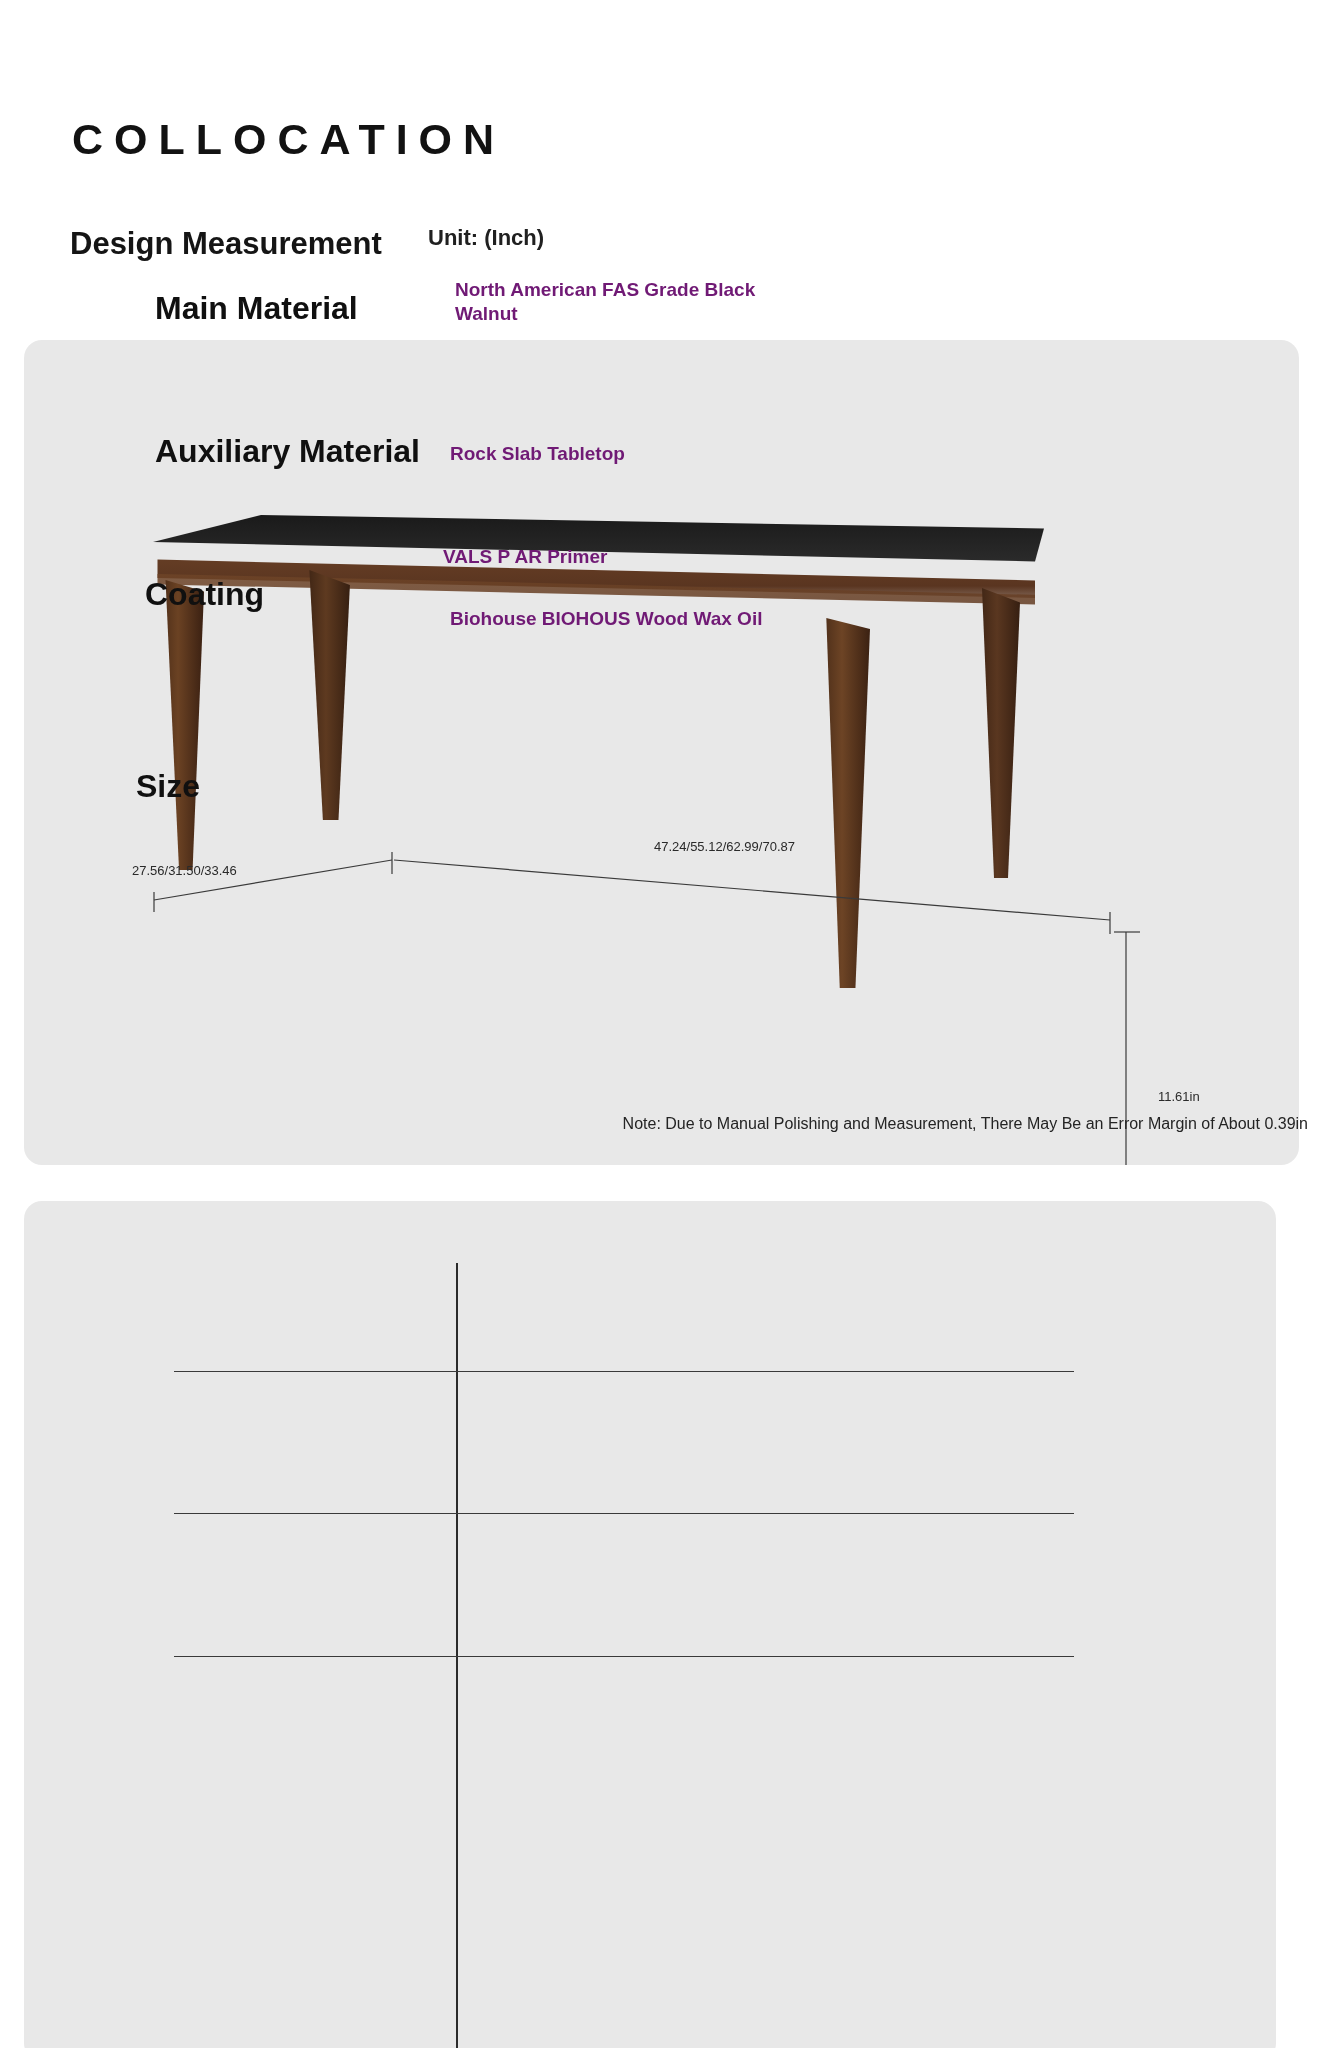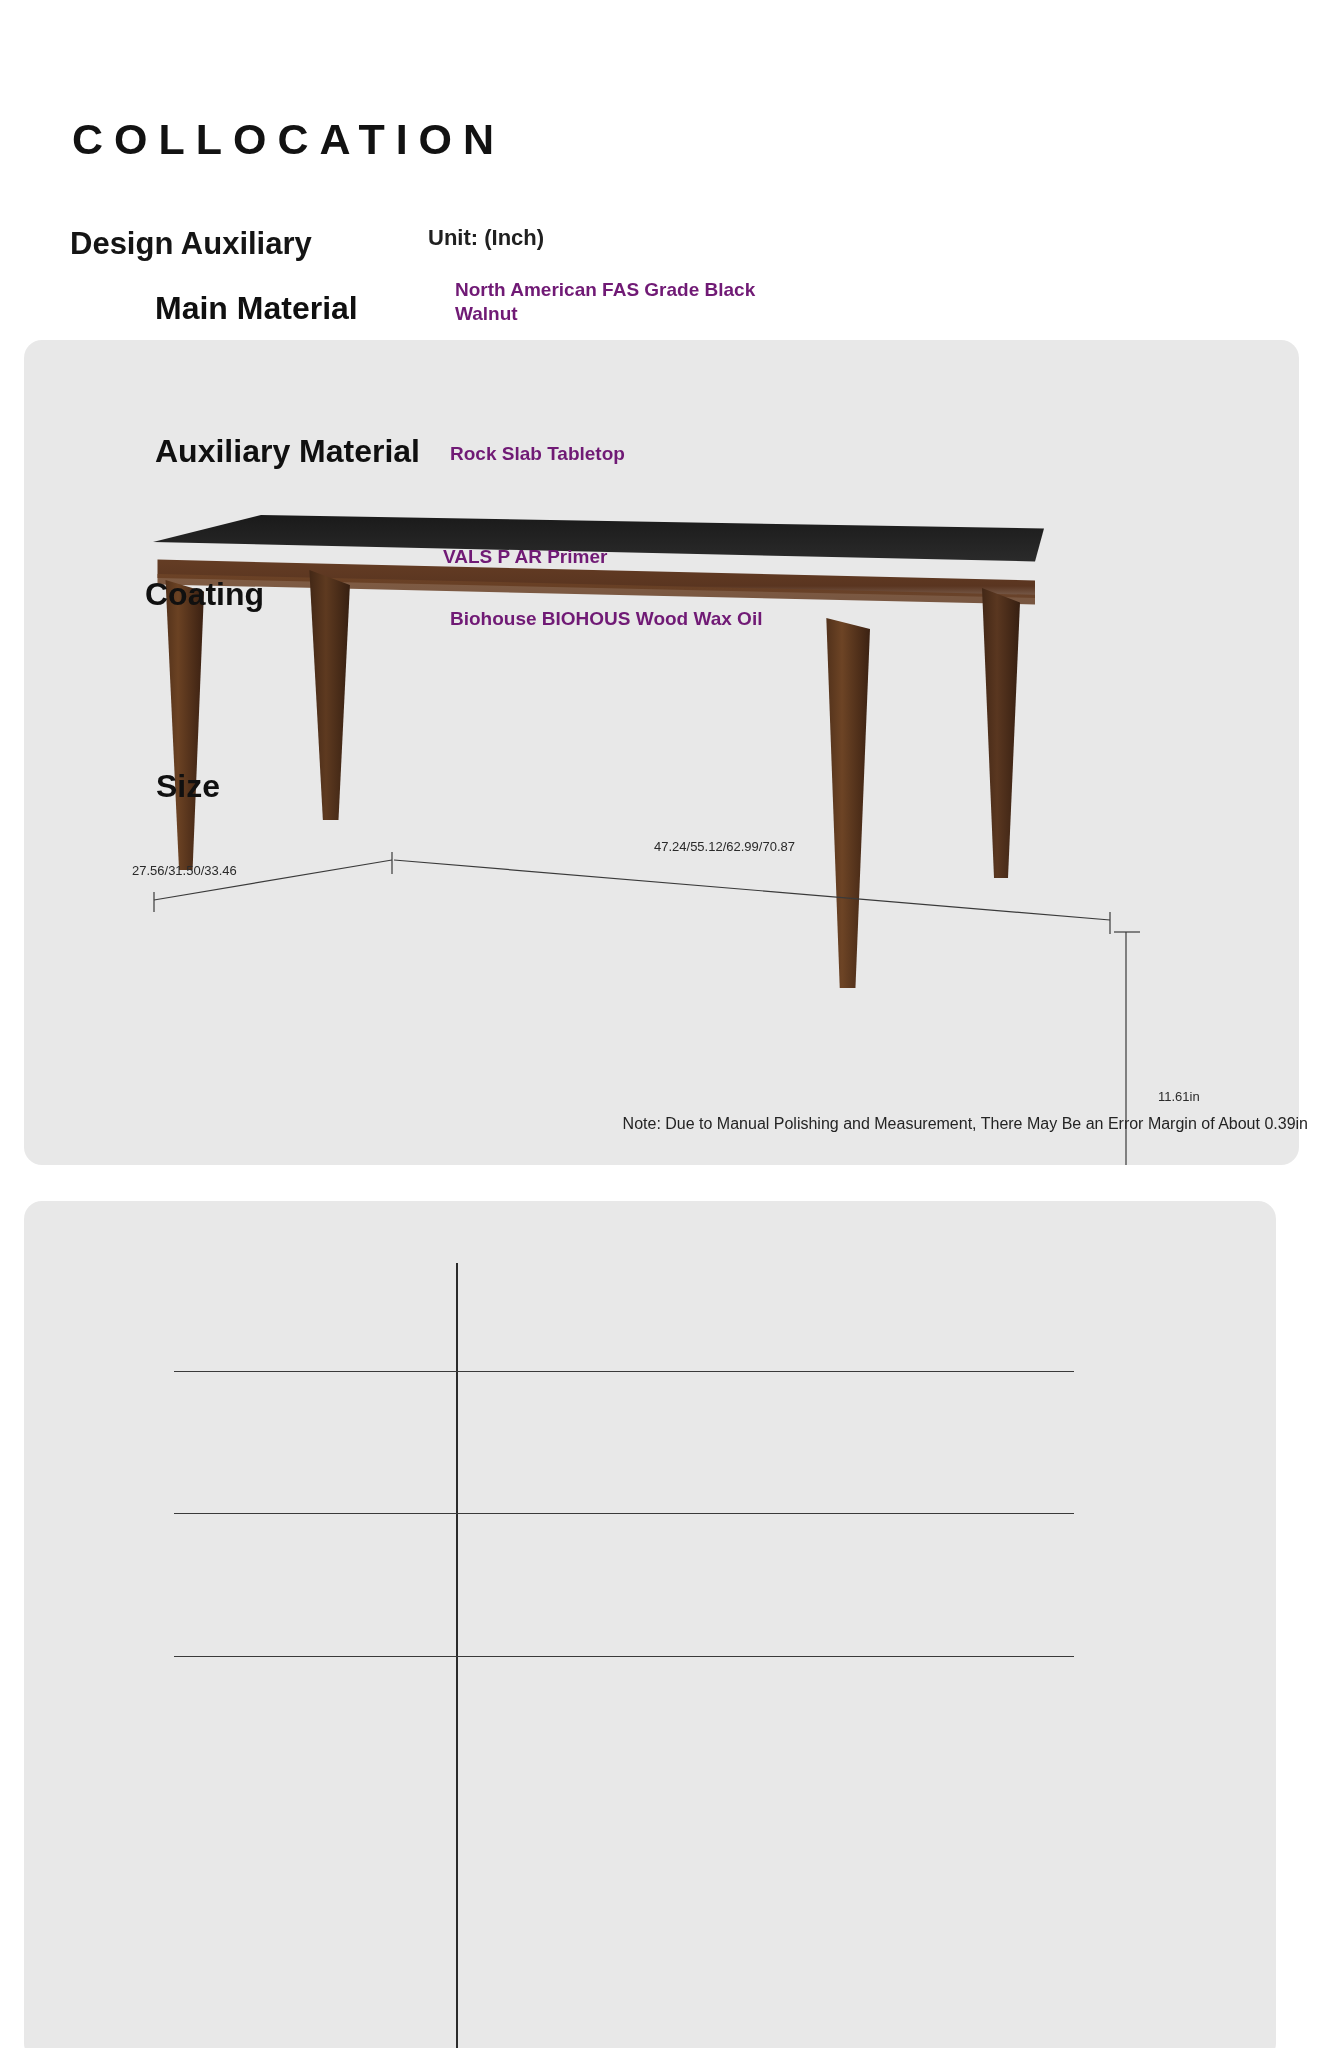--- a/index.html
+++ b/index.html
@@ -193,21 +193,21 @@
     position: absolute;
     font-size: 32px;
     font-weight: bold;
     color: #101010;
     line-height: 1;
     white-space: nowrap;
   }
   .lab-main { left: 155px; top: 292px; }
   .lab-aux  { left: 155px; top: 435px; }
   .lab-coat { left: 145px; top: 578px; }
-  .lab-size { left: 156px; top: 770px; text-align: right; }
+  .lab-size { left: 136px; top: 770px; text-align: right; }
 
   .spec-value {
     position: absolute;
     font-size: 19px;
     font-weight: bold;
     color: #701a75;
     line-height: 1.28;
     white-space: pre-line;
   }
   .val-main { left: 455px; top: 278px; width: 350px; }
@@ -226,21 +226,21 @@
     letter-spacing: 1px;
   }
   .size-list div { white-space: nowrap; }
 </style>
 </head>
 <body>
 
 <div class="page">
 
   <div class="collocation-title">COLLOCATION</div>
-  <div class="design-params">Design Auxiliary</div>
+  <div class="design-params">Design Measurement</div>
   <div class="unit-label">Unit: (Inch)</div>
 
   <div class="diagram-card">
     <div class="diagram-inner">
 
       <div class="table-wrap">
         <div class="top-slab"></div>
         <div class="apron"></div>
         <div class="apron2"></div>
         <div class="leg leg-bl"></div>

